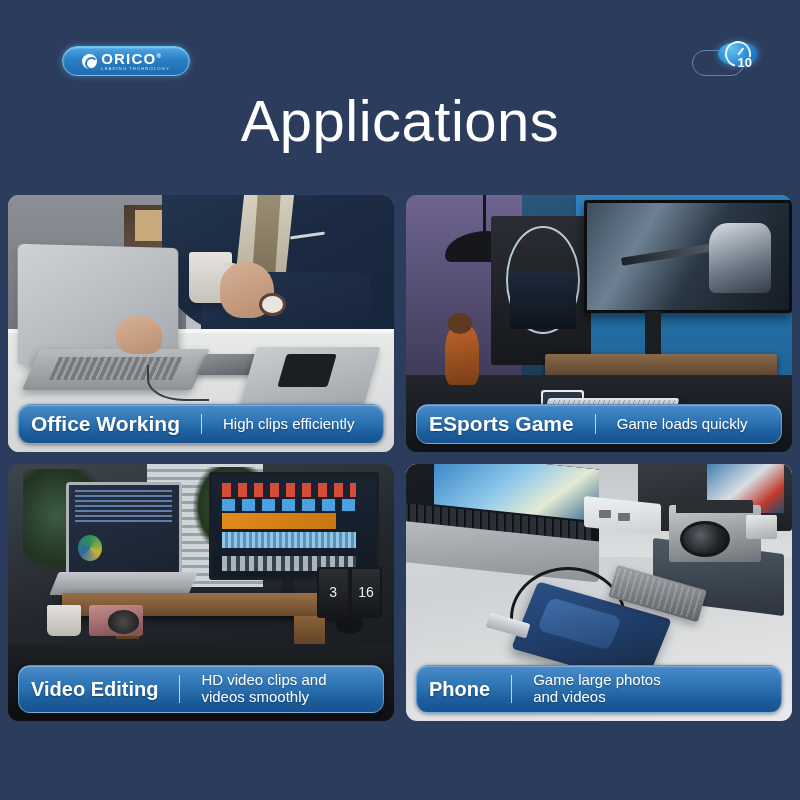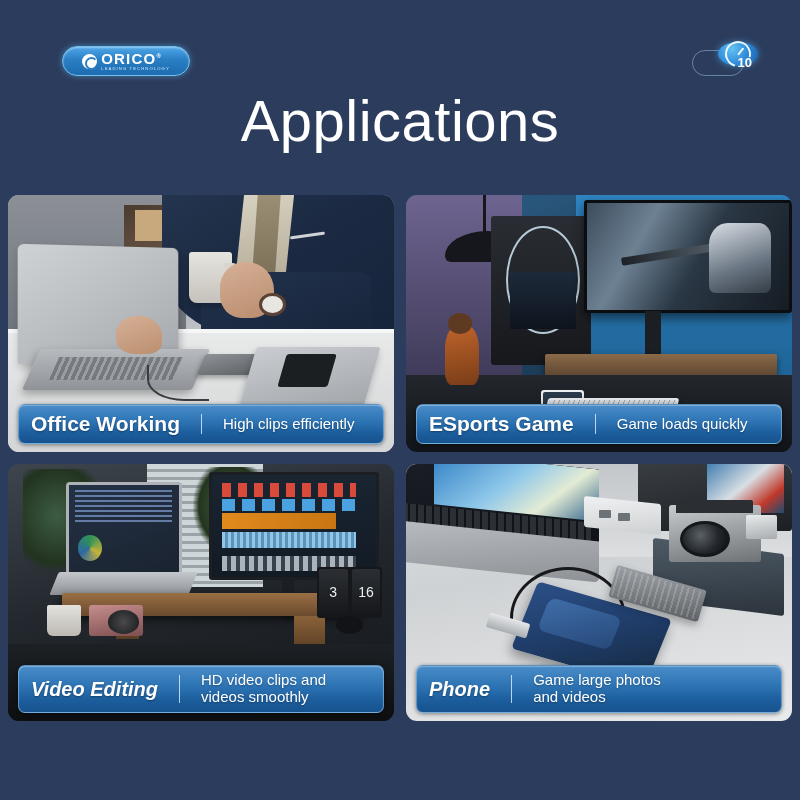--- a/index.html
+++ b/index.html
@@ -80,37 +80,37 @@
     gap: 12px;
   }
   .panel {
     position: relative; border-radius: 11px; overflow: hidden;
     background: #16202e;
   }
 
   
   .caption {
     position: absolute; left: 10px; bottom: 8px; right: 10px;
-    border-radius: 7px;
+    border-radius: 12px;
     background: linear-gradient(180deg, #4a8cc8 0%, #2f76b6 40%, #1c5d9c 75%, #17538e 100%);
     border: 1px solid rgba(160,205,240,.5);
     box-shadow: 0 1px 4px rgba(0,0,0,.45), inset 0 1px 1px rgba(255,255,255,.3);
     display: flex; align-items: center; padding: 6px 12px; gap: 21px;
     min-height: 40px;
   }
   .cap-title {
     color: #fff; font-size: 21px; font-weight: 700; white-space: nowrap;
     text-shadow: 0 1px 2px rgba(0,0,0,.35);
   }
   .cap-sep { width: 1px; align-self: stretch; background: rgba(225,240,255,.8); margin: 3px 0; flex: none; }
   .cap-sub {
     color: #fff; font-size: 15px; line-height: 1.12; font-weight: 400;
     text-shadow: 0 1px 2px rgba(0,0,0,.3); white-space: pre-line;
   }
-  .cap-wide .cap-title { font-size: 20px; font-style: italic; }
+  .cap-wide .cap-title { font-size: 20px; }
 
   
   .p1 { background: linear-gradient(165deg, #b9bcc0 0%, #9a9ea6 30%, #cdd0d2 60%, #e7e8e8 100%); }
   .p1-wall { position: absolute; left: 0; top: 0; width: 46%; height: 56%; background: linear-gradient(180deg,#8c9096,#6e747c); }
   .p1-wood { position: absolute; left: 30%; top: 4%; width: 22%; height: 30%; background: linear-gradient(160deg,#4b3b30,#7a6552); }
   .p1-wood2 { position: absolute; left: 33%; top: 6%; width: 8%; height: 12%; background: #c8a97d; }
   .p1-suit {
     position: absolute; right: -2%; top: -4%; width: 62%; height: 62%;
     background: linear-gradient(150deg,#24354f 0%,#1b2a42 45%,#16243a 100%);
     border-radius: 0 0 0 48% ;

